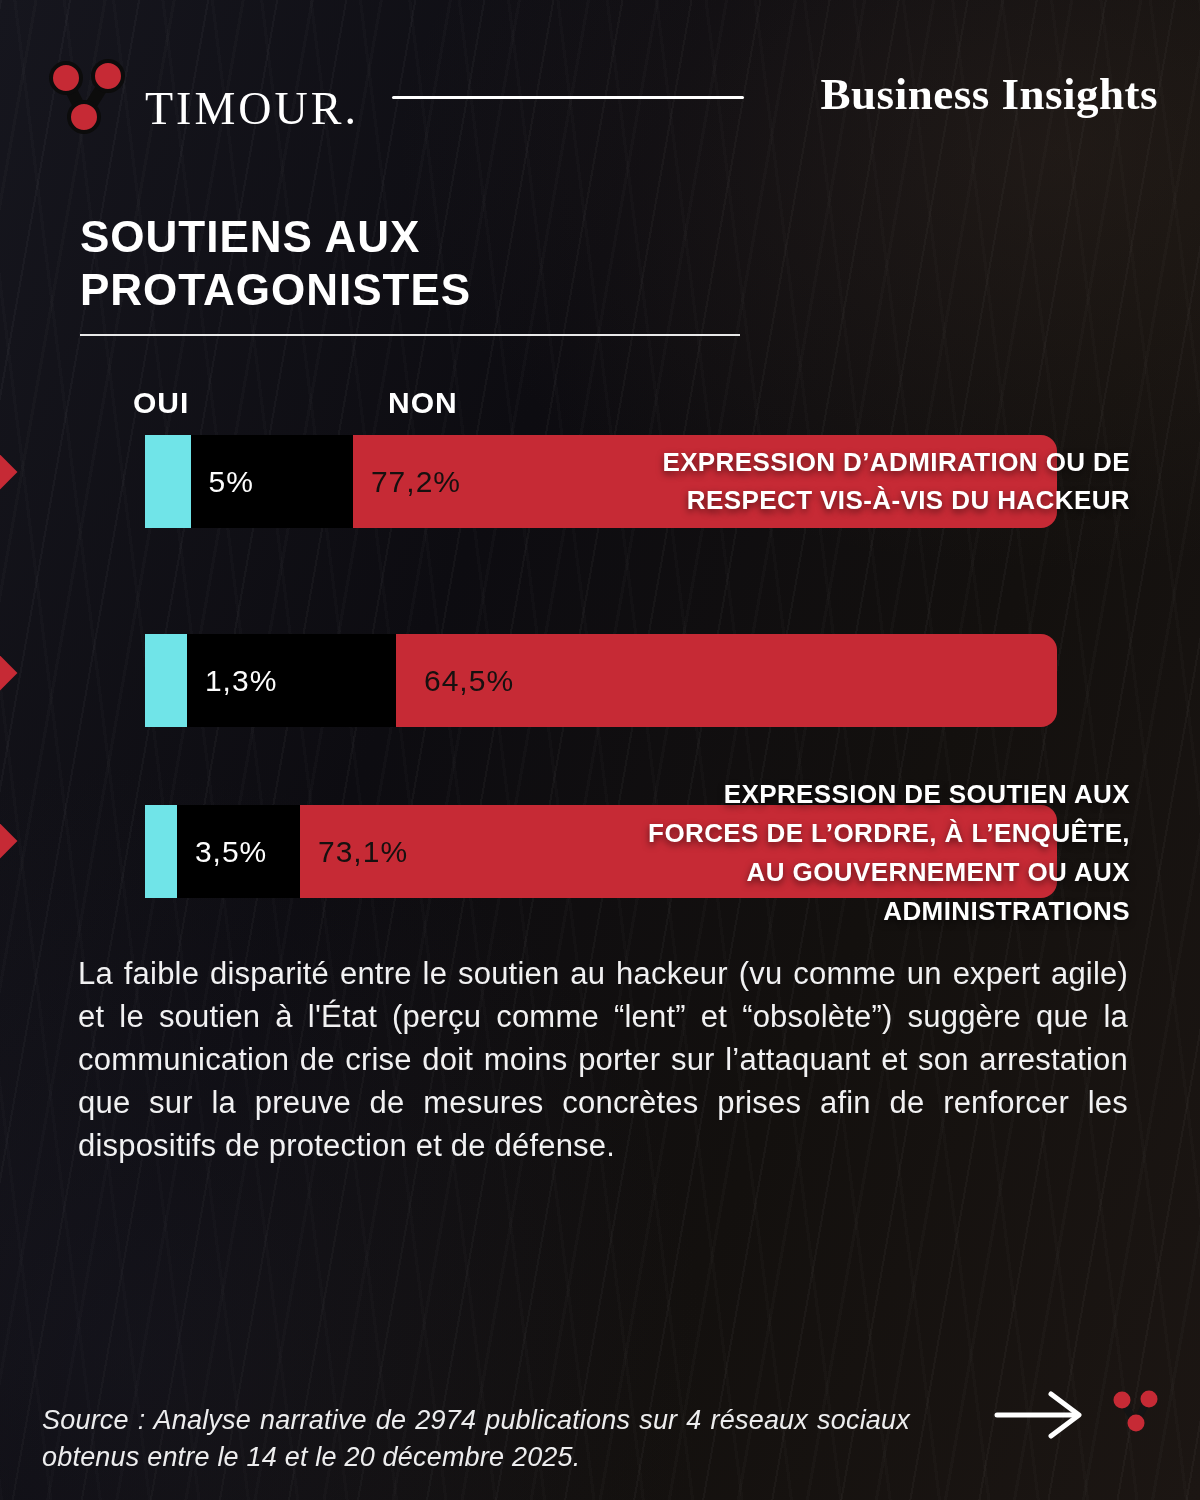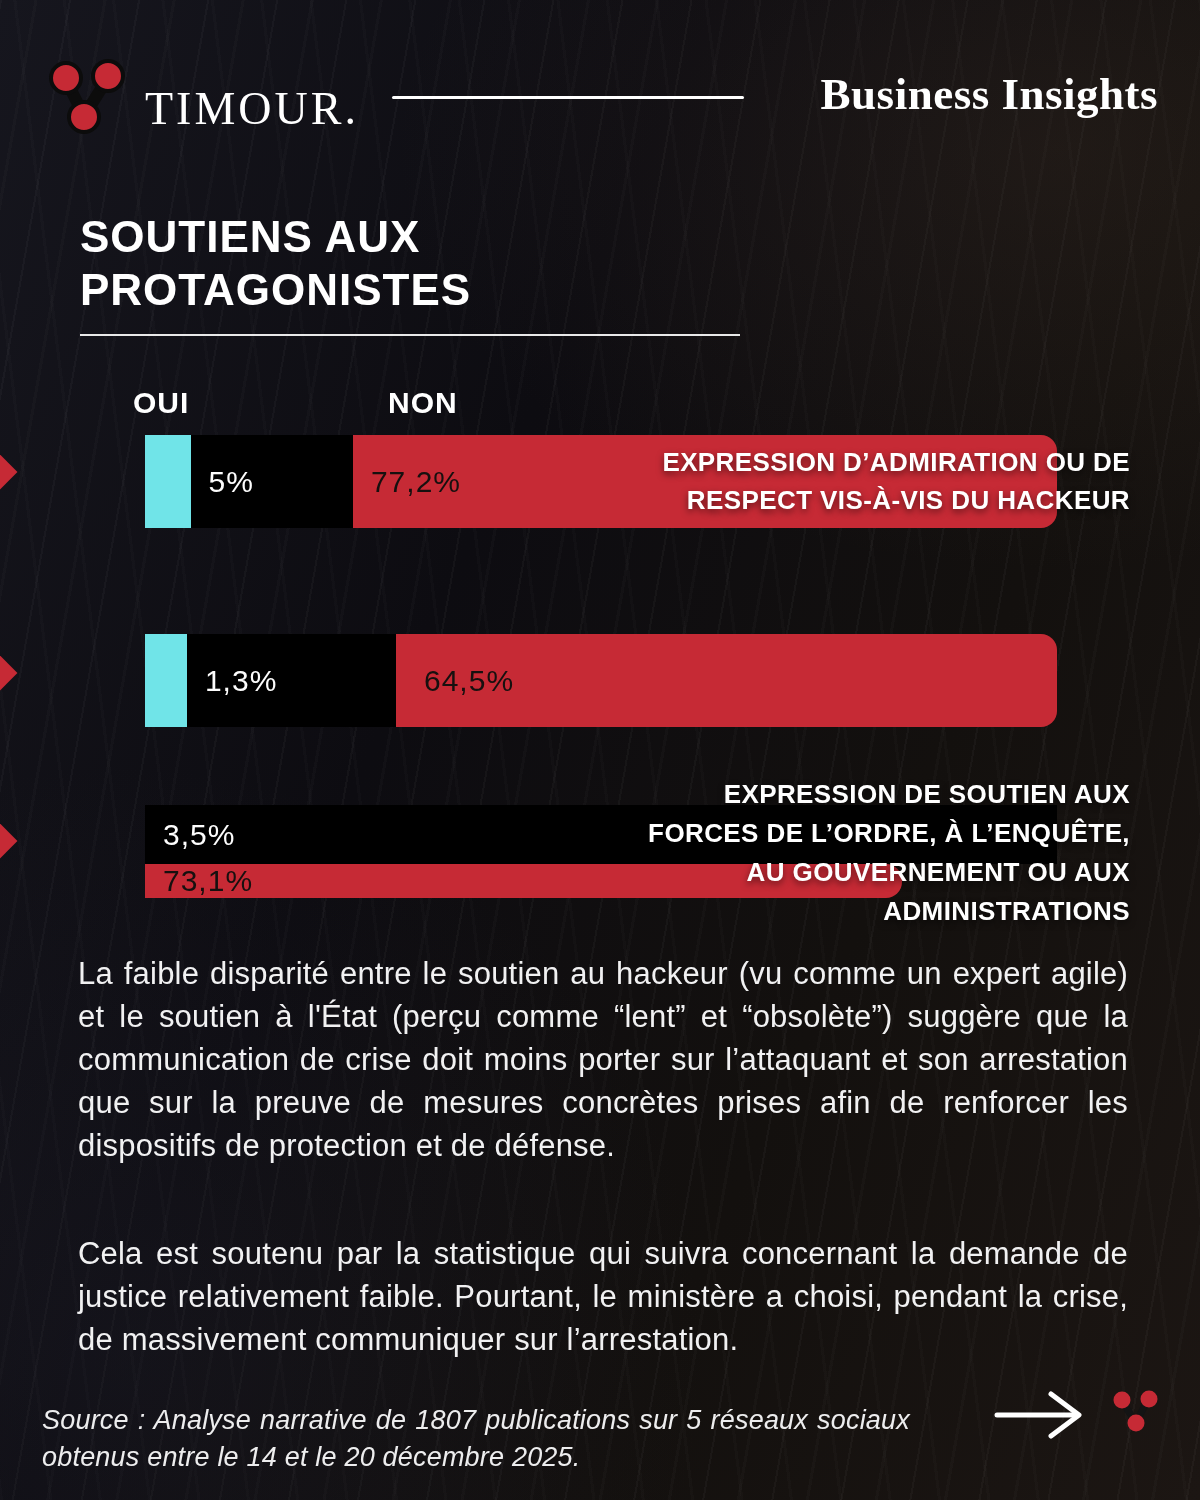--- a/index.html
+++ b/index.html
@@ -22,21 +22,21 @@
     font-size:45px;font-weight:700;color:#fff;letter-spacing:0.5px;}
   
   .page-title{left:80px;top:210px;width:480px;font-size:44px;font-weight:700;letter-spacing:1px;
     line-height:53px;color:#fff;}
   .title-underline{left:80px;top:334px;width:660px;height:2px;background:#e9e9e9;}
   
   .legend-oui{left:133px;top:386px;font-size:30px;font-weight:700;letter-spacing:1px;color:#fff;}
   .legend-non{left:388px;top:386px;font-size:30px;font-weight:700;letter-spacing:1px;color:#fff;}
   
   .bar-row{left:145px;width:912px;height:93px;display:flex;align-items:stretch;}
-  .bar-row.r0{top:435px;} .bar-row.r1{top:634px;} .bar-row.r2{top:805px;flex-direction:column;}
+  .bar-row.r0{top:435px;} .bar-row.r1{top:634px;} .bar-row.r2{top:805px;}
   .seg{display:flex;align-items:center;}
   .seg-oui{flex:0 0 auto;}
   .seg-gap{flex:1 1 auto;background:#000;}
   .seg-non{flex:0 0 auto;border-radius:0 16px 16px 0;}
   .val{font-size:30px;font-weight:300;letter-spacing:1px;padding-left:18px;white-space:nowrap;}
   .val-oui{color:#fdfdfd;}
   .val-non{color:#16100f;}
   .bar-label{right:70px;width:640px;text-align:right;font-size:26px;font-weight:700;
     letter-spacing:0.4px;line-height:38px;color:#fff;white-space:pre-line;
     text-shadow:0 3px 7px rgba(0,0,0,0.55);}
@@ -107,23 +107,22 @@
   </div>
 
   <div class="abs bar-label l0">EXPRESSION D’ADMIRATION OU DE
 RESPECT VIS-À-VIS DU HACKEUR</div>
   <div class="abs bar-label l2">EXPRESSION DE SOUTIEN AUX
 FORCES DE L’ORDRE, À L’ENQUÊTE,
 AU GOUVERNEMENT OU AUX
 ADMINISTRATIONS</div>
 
   <div class="abs para p0">La faible disparité entre le soutien au hackeur (vu comme un expert agile) et le soutien à l'État (perçu comme “lent” et “obsolète”) suggère que la communication de crise doit moins porter sur l’attaquant et son arrestation que sur la preuve de mesures concrètes prises afin de renforcer les dispositifs de protection et de défense.</div>
-  <div class="abs para p1">Cela est soutenu par la statistique qui suivra concernant la demande de justice relativement faible. Pourtant, le ministère a choisi, pendant la crise, de massivement communiquer sur l’arrestation.</div>
 
-  <div class="abs source-note">Source : Analyse narrative de 1807 publications sur 5 réseaux sociaux obtenus entre le 14 et le 20 décembre 2025.</div>
+  <div class="abs source-note">Source : Analyse narrative de 2974 publications sur 4 réseaux sociaux obtenus entre le 14 et le 20 décembre 2025.</div>
 
   <svg class="abs arrow-wrap" width="95" height="50" viewBox="0 0 95 50">
     <line x1="4" y1="25" x2="80" y2="25" stroke="#fff" stroke-width="5" stroke-linecap="round"></line>
     <polyline points="58,4 86,25 58,46" fill="none" stroke="#fff" stroke-width="5" stroke-linecap="round" stroke-linejoin="round"></polyline>
   </svg>
   <svg class="abs footer-logo" width="62" height="55" viewBox="0 0 62 55">
     <line x1="43" y1="14" x2="31" y2="38" stroke="#141414" stroke-width="7" stroke-linecap="round"></line>
     <line x1="17" y1="16" x2="31" y2="38" stroke="#141414" stroke-width="7" stroke-linecap="round"></line>
     <circle cx="17" cy="15" r="8.5" fill="#c62a35"></circle>
     <circle cx="44" cy="14" r="8.5" fill="#c62a35"></circle>

